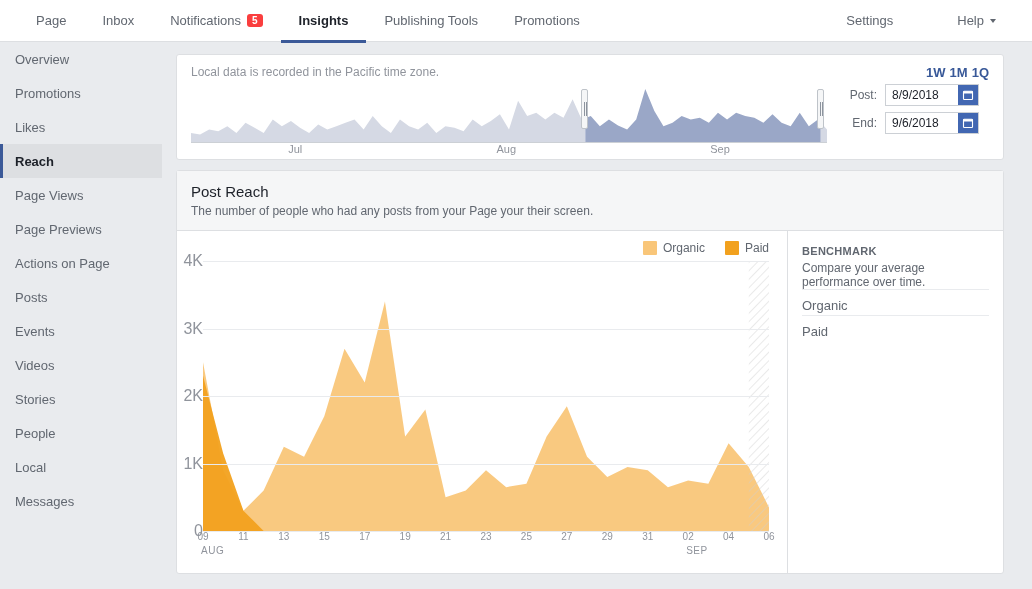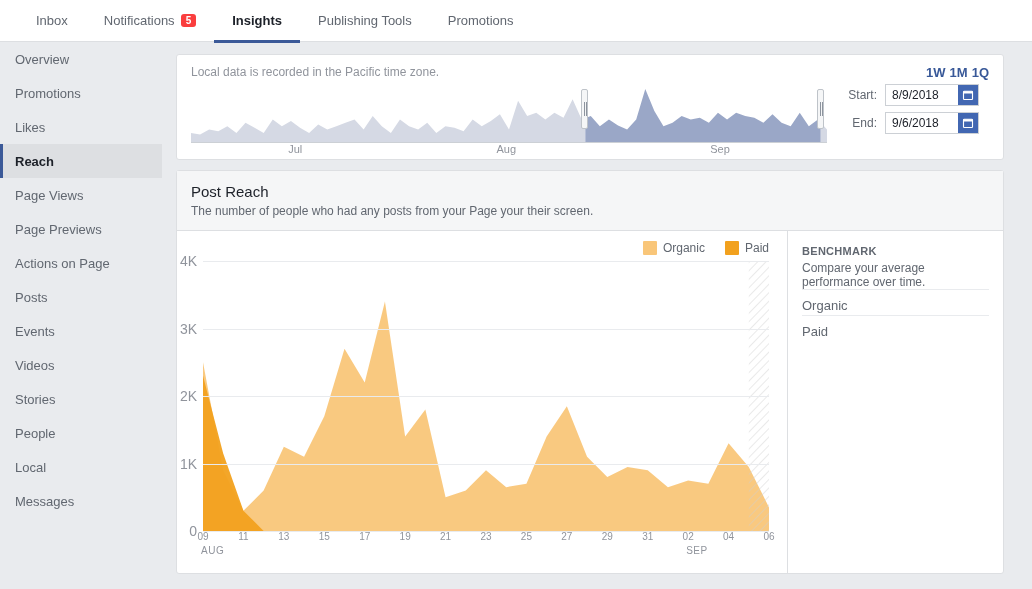--- a/index.html
+++ b/index.html
@@ -59,33 +59,38 @@
     .legend-item { display: flex; align-items: center; gap: 6px; }
     .sw { width: 14px; height: 14px; border-radius: 1px; }
     .sw.organic { background: #f9c679; }
     .sw.paid { background: #f2a11e; }
     
     .chart-area { position: relative; height: 270px; }
     .chart-svg { width: 100%; height: 100%; }
     .x-axis-labels { position: relative; height: 28px; }
     .x-tick { position: absolute; transform: translateX(-50%); color: #90949c; font-size: 10px; top: 0;}
     .x-month { position: absolute; color: #90949c; font-size: 10px; top: 14px; letter-spacing: 0.5px; }
-    .y-tick-label { position: absolute; right: 100%; margin-right: 6px; transform: translateY(-50%); color: #90949c; font-size: 14px; }
+    .y-tick-label { position: absolute; right: 100%; transform: translateY(-50%); color: #90949c; font-size: 16px; }
     .gridline { position: absolute; left: 0; right: 0; border-top: 1px solid #e9ebee; }
   </style>
 </head>
 <body>
 
 <div class="topnav">
   <div class="topnav-left" id="topnav-left">
+      <div class="topnav-item">Page</div>
       <div class="topnav-item">Inbox</div>
       <div class="topnav-item">Notifications<span class="badge">5</span></div>
       <div class="topnav-item active">Insights</div>
       <div class="topnav-item">Publishing Tools</div>
       <div class="topnav-item">Promotions</div>
+    </div>
+  <div class="topnav-right" id="topnav-right">
+      <div class="topnav-item">Settings</div>
+      <div class="topnav-item">Help<span class="caret-dn"></span></div>
     </div>
 </div>
 
 <div class="layout">
   <div class="sidebar" id="sidebar">
       <div class="side-item">Overview</div>
       <div class="side-item">Promotions</div>
       <div class="side-item">Likes</div>
       <div class="side-item active">Reach</div>
       <div class="side-item">Page Views</div>
@@ -131,21 +136,21 @@
             </div>
         </div>
         <div style="width:150px">
           <div class="range-btns" id="range-btns">
               <span class="range-btn">1W</span>
               <span class="range-btn">1M</span>
               <span class="range-btn">1Q</span>
             </div>
           <div class="date-inputs">
             <div class="date-row">
-              <span class="date-label">Start:</span>
+              <span class="date-label">Post:</span>
               <div class="date-field">
                 <span class="date-val">8/9/2018</span>
                 <span class="date-icon">
                     <svg viewBox="0 0 16 16">
                       <rect x="2" y="3" width="12" height="11" rx="1" fill="none" stroke="#fff" stroke-width="1.5"></rect>
                       <rect x="2" y="3" width="12" height="3" fill="#fff"></rect>
                     </svg>
                   </span>
               </div>
             </div>

